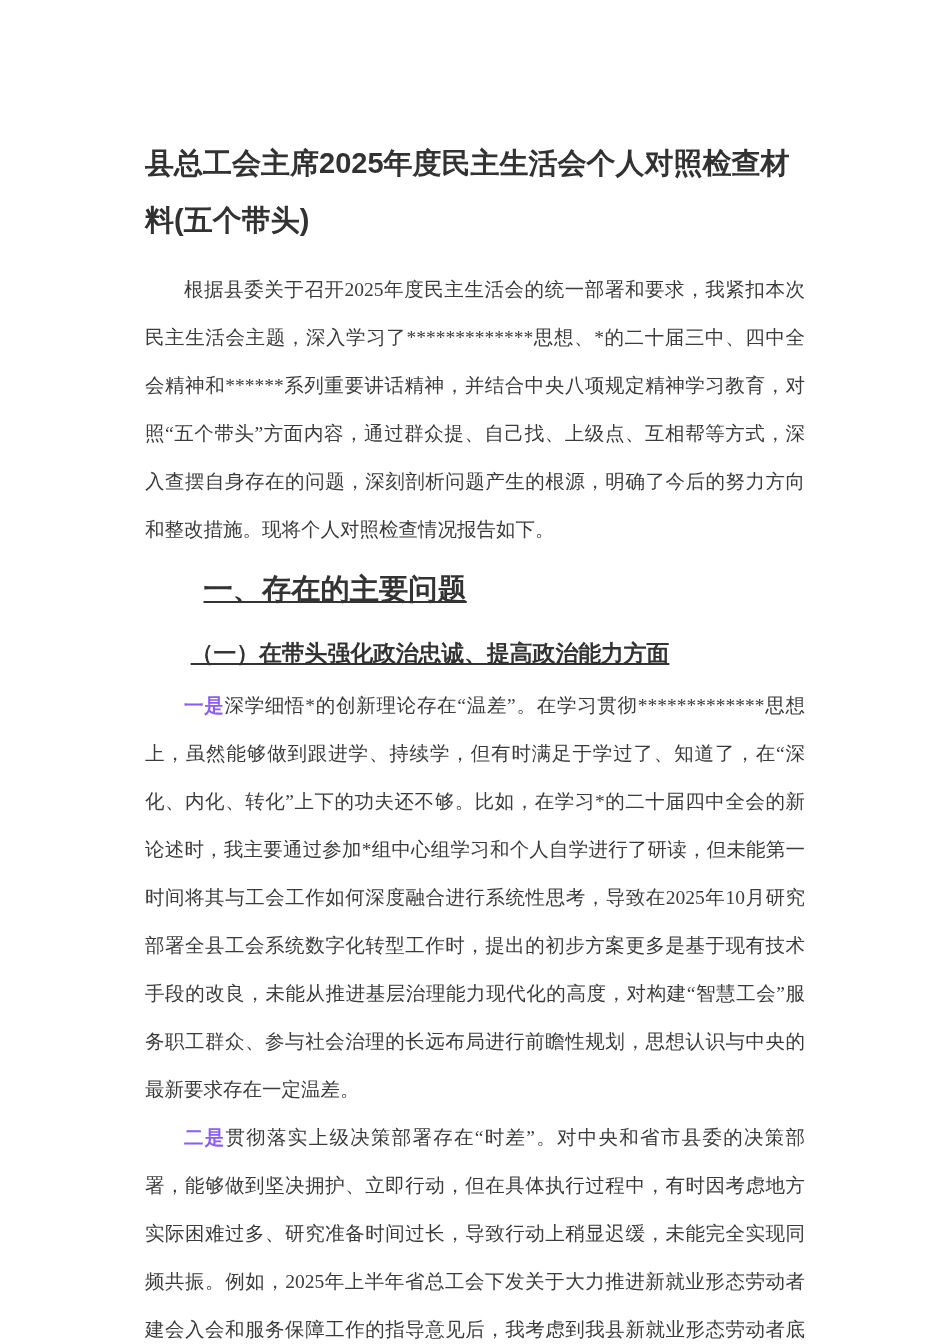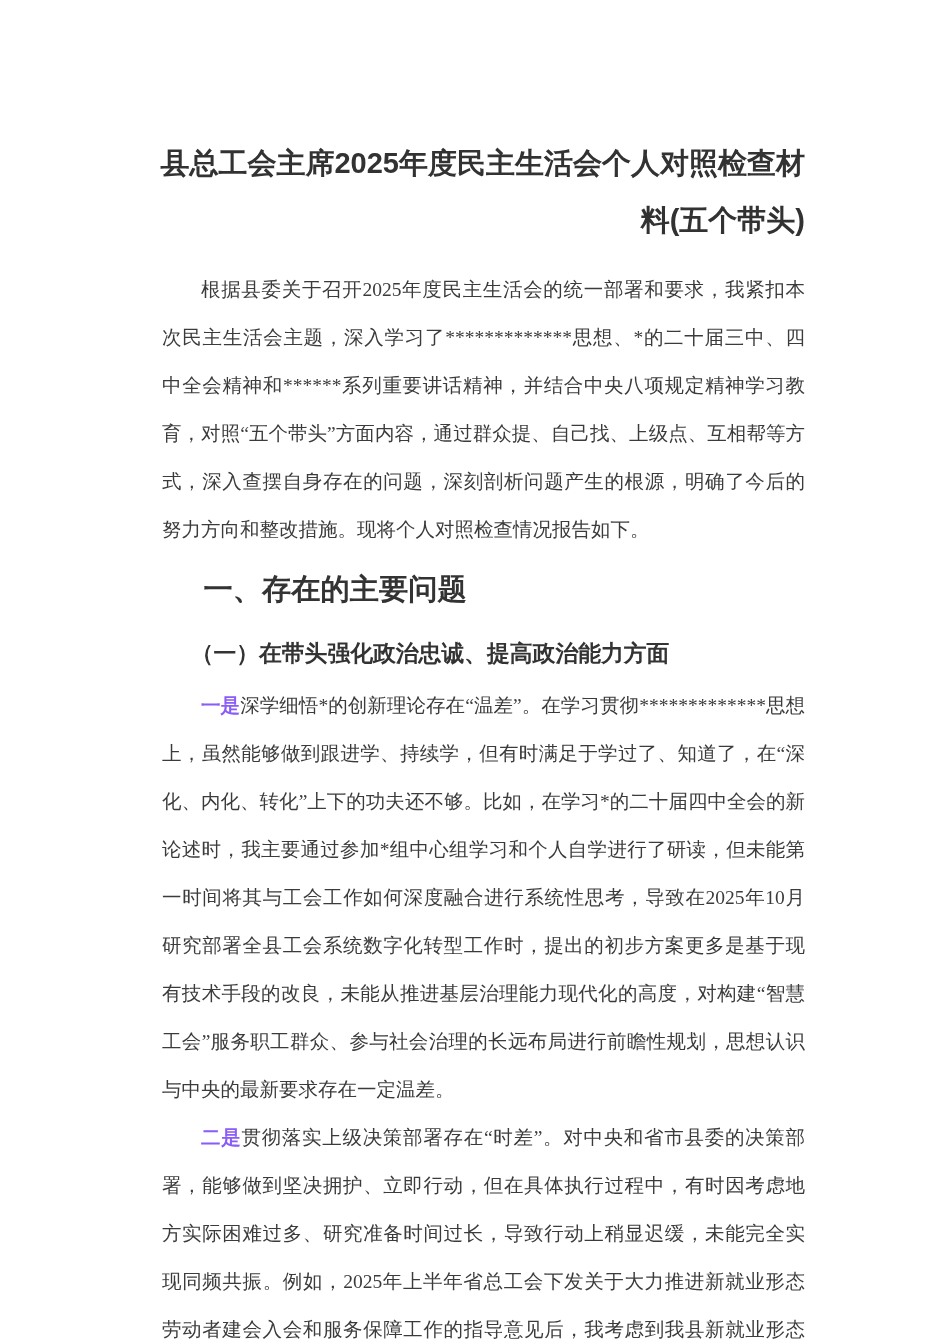--- a/index.html
+++ b/index.html
@@ -16,37 +16,37 @@
     background: #ffffff;
     padding: 135px 145px 60px 145px;
     color: #3b3b3b;
     font-size: 19.5px;
   }
   .title {
     font-family: "Liberation Sans", "DejaVu Sans", sans-serif;
     font-size: 29px;
     font-weight: bold;
     color: #323232;
-    text-align: right;
+    text-align: left;
     line-height: 1.95;
     margin-bottom: 18px;
   }
   .para {
     text-indent: 2em;
     text-align: justify;
     line-height: 2.46;
     color: #3b3b3b;
-    margin-left: 17px;
   }
   .heading {
     text-indent: 2em;
     text-align: justify;
     font-weight: bold;
     line-height: 2.46;
     color: #333333;
+    text-decoration: underline;
   }
   .lead {
     font-weight: bold;
     color: #8b5cf6;
   }
 </style>
 </head>
 <body>
 
 <div class="page">

